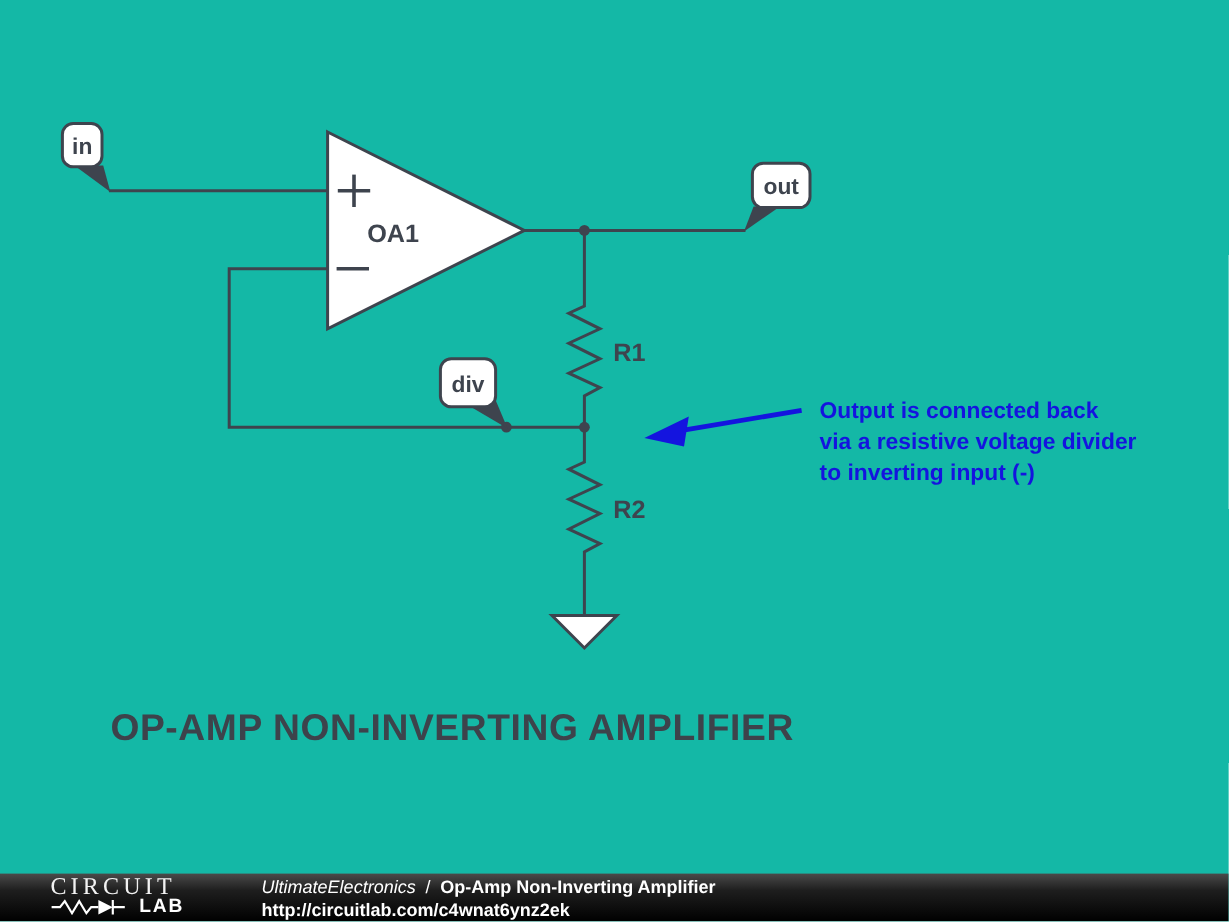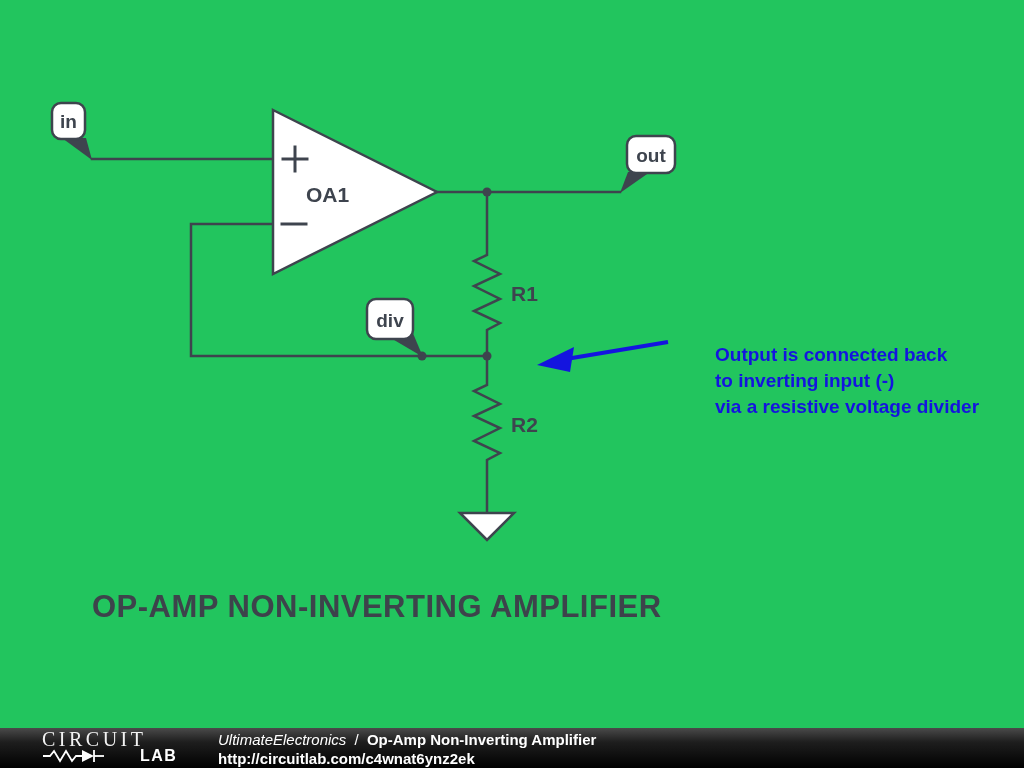--- a/index.html
+++ b/index.html
@@ -1,32 +1,32 @@
 <!DOCTYPE html>
 <html><head>
 <meta charset="utf-8">
 <style>
   html,body{margin:0;padding:0;background:#fff;}
-  .stage{position:relative;width:1024px;height:768px;background:#22c55e;overflow:hidden;
+  .stage{position:relative;width:1024px;height:768px;background:#14b8a6;overflow:hidden;
          font-family:"Liberation Sans",sans-serif;}
   .schematic-svg{position:absolute;left:0;top:0;}
   .svg-label{font-family:"Liberation Sans",sans-serif;font-weight:bold;fill:#3e444e;}
   .flag-label{font-size:19px;}
   .part-label{font-size:21px;}
   .page-title{position:absolute;left:92px;top:589px;font-size:31px;font-weight:bold;
               color:#3d434b;letter-spacing:0.5px;white-space:nowrap;}
-  .annotation{position:absolute;left:683px;top:342px;color:#1414df;font-weight:bold;
-              font-size:19px;line-height:26px;white-space:nowrap;margin-left:32px;}
+  .annotation{position:absolute;left:683px;top:330px;color:#1414df;font-weight:bold;
+              font-size:19px;line-height:26px;white-space:nowrap;}
   .annotation span{display:block;}
   .footer{position:absolute;left:0;top:728px;width:1024px;height:40px;
           background:linear-gradient(180deg,#4a4a4a 0%,#1e1e1e 35%,#000000 100%);
           color:#fff;}
   .logo{position:absolute;left:42px;top:2px;width:150px;}
   .logo-top{font-size:20px;letter-spacing:3.5px;font-weight:400;color:#f2f2f2;line-height:18px;font-family:Liberation Serif, serif;}
-  .logo-bottom{display:flex;align-items:center;margin-top:0px;gap:24px;}
+  .logo-bottom{display:flex;align-items:center;margin-top:0px;}
   .logo-bottom svg{display:block;}
   .logo-lab{font-size:16px;font-weight:bold;letter-spacing:1.5px;color:#fff;line-height:16px;}
   .footer-meta{position:absolute;left:218px;top:2px;font-size:15px;line-height:19px;}
   .crumb-user{font-style:italic;font-weight:normal;text-align:center;}
   .crumb-sep{margin:0 4px;font-weight:normal;}
   .crumb-title{font-weight:bold;}
   .footer-url{font-weight:bold;}
 </style>
 </head>
 <body>
@@ -76,22 +76,22 @@
     <text x="306" y="202" class="svg-label part-label">OA1</text>
     <text x="511" y="301" class="svg-label part-label">R1</text>
     <text x="511" y="432" class="svg-label part-label">R2</text>
 
     <line x1="668" y1="342" x2="566" y2="359" stroke="#1414df" stroke-width="4"></line>
     <polygon points="537,365 574,347 570,372" fill="#1414df"></polygon>
   </svg>
 
   <div class="annotation">
     <span>Output is connected back</span>
+    <span>via a resistive voltage divider</span>
     <span>to inverting input (-)</span>
-    <span>via a resistive voltage divider</span>
   </div>
 
   <div class="page-title">OP-AMP NON-INVERTING AMPLIFIER</div>
 
   <div class="footer">
     <div class="logo">
       <div class="logo-top">CIRCUIT</div>
       <div class="logo-bottom">
         <svg width="74" height="16" viewBox="0 0 74 16">
           <g stroke="#ffffff" stroke-width="1.8" fill="none">

